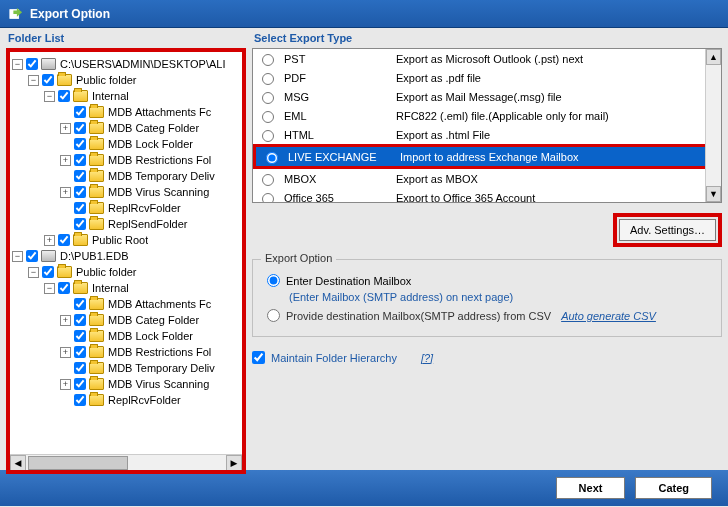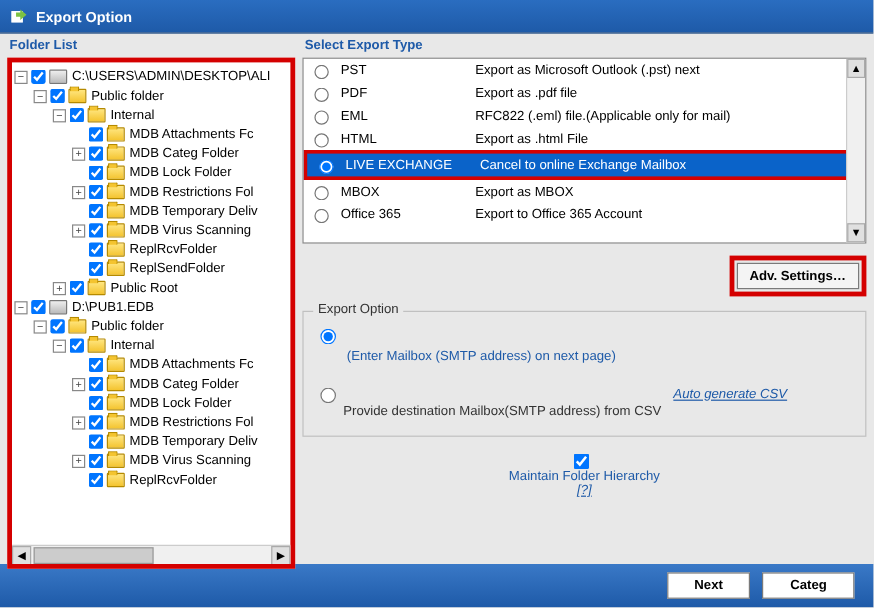--- a/index.html
+++ b/index.html
@@ -30,32 +30,32 @@
   .export-row { display: flex; align-items: center; height: 19px; padding-left: 4px; cursor: pointer; }
   .export-row.selected { background: #0a63c9; color: #fff; border: 3px solid #d40000; height: 25px; padding-left:5px;}
   .radio { width: 12px; height: 12px; margin-right: 10px; }
   .fmt { width: 112px; }
   .vscroll { position: absolute; right: 0; top: 0; bottom: 0; width: 16px; background: #f0f0f0; border-left: 1px solid #ccc; display:flex; flex-direction:column;}
   .vscroll .arrow { height: 16px; background:#e0e0e0; border:1px solid #aaa; display:flex;align-items:center;justify-content:center;font-size:9px;cursor:pointer;}
   .vscroll .track { flex:1; }
   .btn { background: #f4f4f4; border: 1px solid #7a7a7a; padding: 4px 14px; cursor: pointer; font-size:11px;}
   .btn-adv-wrap { text-align: right; margin-top: 10px; }
   .btn-adv { border: 4px solid #d40000; display: inline-block; padding: 2px; }
-  .btn-adv .btn { padding: 4px 10px; font-weight: bold; }
+  .btn-adv .btn { padding: 4px 10px; }
   .group { border: 1px solid #c0c0c0; margin-top: 12px; padding: 10px 10px 10px 14px; position: relative; }
   .group-title { position: absolute; top: -8px; left: 8px; background: #e8e8e8; padding: 0 4px; color:#333; font-size:11px;}
   .opt-row { display: flex; align-items: center; margin: 4px 0; }
   .opt-row input[type=radio],.opt-row input[type=checkbox]{margin:0 6px 0 0;}
   .hint { color: #1e5aa8; margin-left: 22px; font-size: 11px; }
   .link { color: #1e5aa8; text-decoration: underline; cursor: pointer; font-style: italic; }
-  .csv-row { margin-left: 22px; color:#333;margin-top:28px;}
+  .csv-row { margin-left: 22px; color:#333;}
   .path-row { display: flex; margin-top: 8px; }
   .path-input { width: 220px; height: 22px; border: 1px solid #888; background:#fff; margin-right: 30px;}
   .checks { margin-top: 14px; }
-  .checks .opt-row { margin: 8px 0; flex-direction: column; }
+  .checks .opt-row { margin: 8px 0; }
   .footer { height: 36px; background: linear-gradient(#3a79c7,#1e5aa8); display: flex; justify-content: flex-end; align-items: center; padding: 0 16px; gap: 10px; }
   .footer .btn { padding: 4px 22px; font-weight: bold; background:#fff;}
   svg.eicon { width:14px; height:14px; }
 </style>
 </head>
 <body>
 
 <div class="titlebar">
   <span class="icon">
     <svg class="eicon" viewBox="0 0 16 16">
@@ -221,32 +221,37 @@
             <span class="fmt">PST</span>
             <span>Export as Microsoft Outlook (.pst) next</span>
           </div>
           <div class="export-row">
             <input type="radio" class="radio" style="">
             <span class="fmt">PDF</span>
             <span>Export as .pdf file</span>
           </div>
           <div class="export-row">
             <input type="radio" class="radio" style="">
+            <span class="fmt">MSG</span>
+            <span>Export as Mail Message(.msg) file</span>
+          </div>
+          <div class="export-row">
+            <input type="radio" class="radio" style="">
             <span class="fmt">EML</span>
             <span>RFC822 (.eml) file.(Applicable only for mail)</span>
           </div>
           <div class="export-row">
             <input type="radio" class="radio" style="">
             <span class="fmt">HTML</span>
             <span>Export as .html File</span>
           </div>
           <div class="export-row selected">
             <input type="radio" class="radio" checked="" style="">
             <span class="fmt">LIVE EXCHANGE</span>
-            <span>Cancel to online Exchange Mailbox</span>
+            <span>Import to address Exchange Mailbox</span>
           </div>
           <div class="export-row">
             <input type="radio" class="radio" style="">
             <span class="fmt">MBOX</span>
             <span>Export as MBOX</span>
           </div>
           <div class="export-row">
             <input type="radio" class="radio" style="">
             <span class="fmt">Office 365</span>
             <span>Export to Office 365 Account</span>
@@ -260,20 +265,21 @@
     </div>
     <div class="btn-adv-wrap">
       <span class="btn-adv">
         <button class="btn">Adv. Settings…</button>
       </span>
     </div>
     <div class="group">
       <span class="group-title">Export Option</span>
       <div class="opt-row">
         <input type="radio" checked="" style="">
+        <span>Enter Destination Mailbox</span>
       </div>
       <div class="hint">(Enter Mailbox (SMTP address) on next page)</div>
       <div class="opt-row" style="margin-top:6px;">
         <input type="radio" style="">
         <span class="csv-row" style="margin-left:0;">Provide destination Mailbox(SMTP address) from CSV</span>
         <span style="width:10px;"></span>
         <span class="link">Auto generate CSV</span>
       </div>
     </div>
     <div class="checks">

